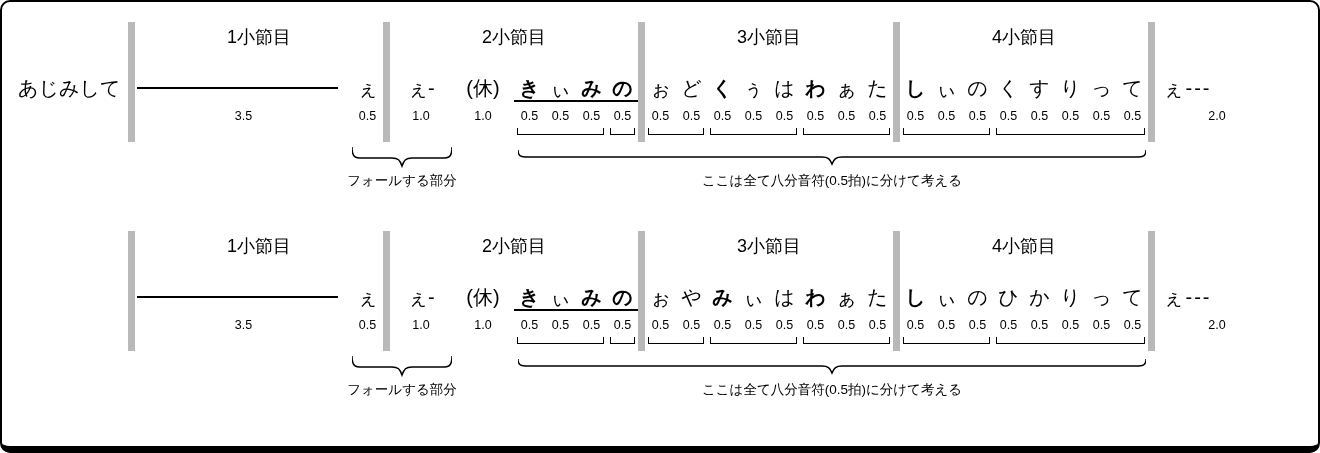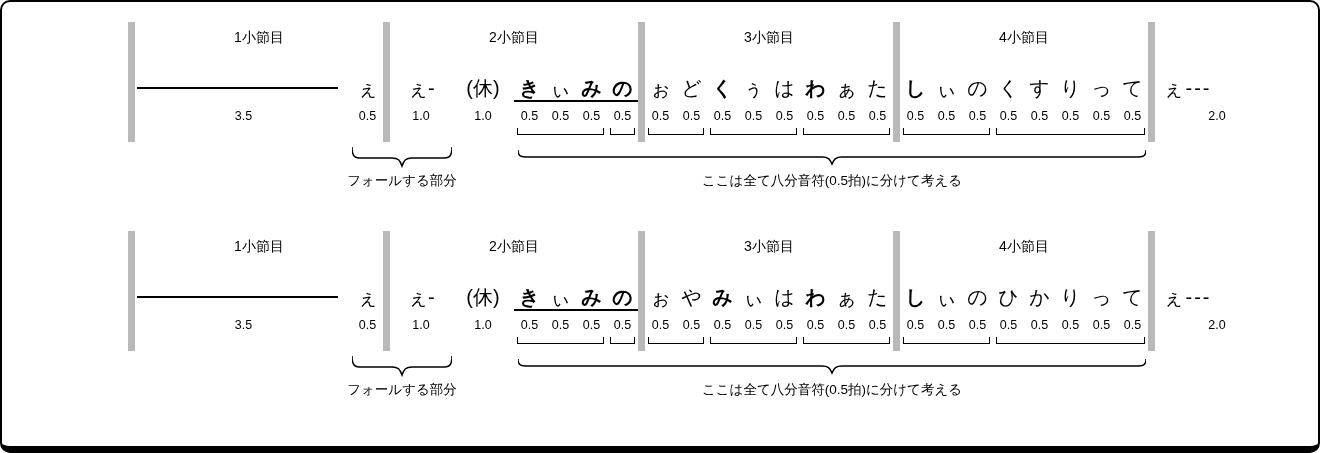--- a/index.html
+++ b/index.html
@@ -3,40 +3,41 @@
 <meta charset="utf-8">
 <style>
   * { box-sizing: border-box; }
   html,body { margin:0; padding:0; background:#ffffff; }
   body { width:1320px; height:453px; font-family:"Liberation Sans","DejaVu Sans",sans-serif; color:#000; }
   .frame { width:1320px; height:453px; border:2px solid #000; border-bottom:7px solid #000;
            border-radius:10px; position:relative; overflow:hidden; background:#fff; }
   .content { position:absolute; left:16px; top:16px; right:16px; bottom:0; }
   .row { position:absolute; left:0; width:1288px; height:200px; }
   .bar { position:absolute; top:2px; height:120px; width:7px; background:#b9b9b9; }
-  .mtitle { position:absolute; top:4px; height:26px; line-height:26px; text-align:center; font-size:14px; }
+  .mtitle { position:absolute; top:4px; height:26px; line-height:26px; text-align:center; font-size:18px; }
   .plabel { position:absolute; left:0; top:54px; height:28px; line-height:28px; font-size:20px; white-space:nowrap; }
   .cell { position:absolute; top:54px; height:28px; line-height:28px; text-align:center; font-size:20px; white-space:nowrap; }
   .cell.b { font-weight:bold; }
   .cell.u { border-bottom:2px solid #000; }
   .tailtext { text-align:left; padding-left:8px; letter-spacing:2px; }
   .sustain { position:absolute; top:67px; height:0; border-top:2px solid #000; }
   .num { position:absolute; top:88px; height:16px; line-height:16px; text-align:center; font-size:12.5px; }
   .gbracket { position:absolute; top:108px; height:7px; border-left:1.5px solid #000;
               border-right:1.5px solid #000; border-bottom:1.5px solid #000; }
   .brace { position:absolute; }
   .anno { position:absolute; top:152px; height:18px; line-height:18px; font-size:13.5px;
           text-align:center; white-space:nowrap; transform:translateX(-50%); }
 </style>
 </head>
 <body>
 
 <div class="frame">
   <div class="content">
     <div class="row" style="top:2px">
+        <div class="plabel">あじみして</div>
         <div class="bar" style="left: 110px; background: rgb(185, 185, 185);"></div>
         <div class="mtitle" style="left: 117px; width: 248px;">1小節目</div>
         <div class="sustain" style="left: 119px; width: 201px;"></div>
         <div class="num" style="left: 117px; width: 217px;">3.5</div>
         <div class="cell" style="left: 334px; width: 31px;">ぇ</div>
         <div class="num" style="left: 334px; width: 31px;">0.5</div>
         <div class="bar" style="left: 365px; background: rgb(185, 185, 185);"></div>
         <div class="mtitle" style="left: 372px; width: 248px;">2小節目</div>
         <div class="cell" style="left: 372px; width: 62px;">ぇ-</div>
         <div class="num" style="left: 372px; width: 62px;">1.0</div>

